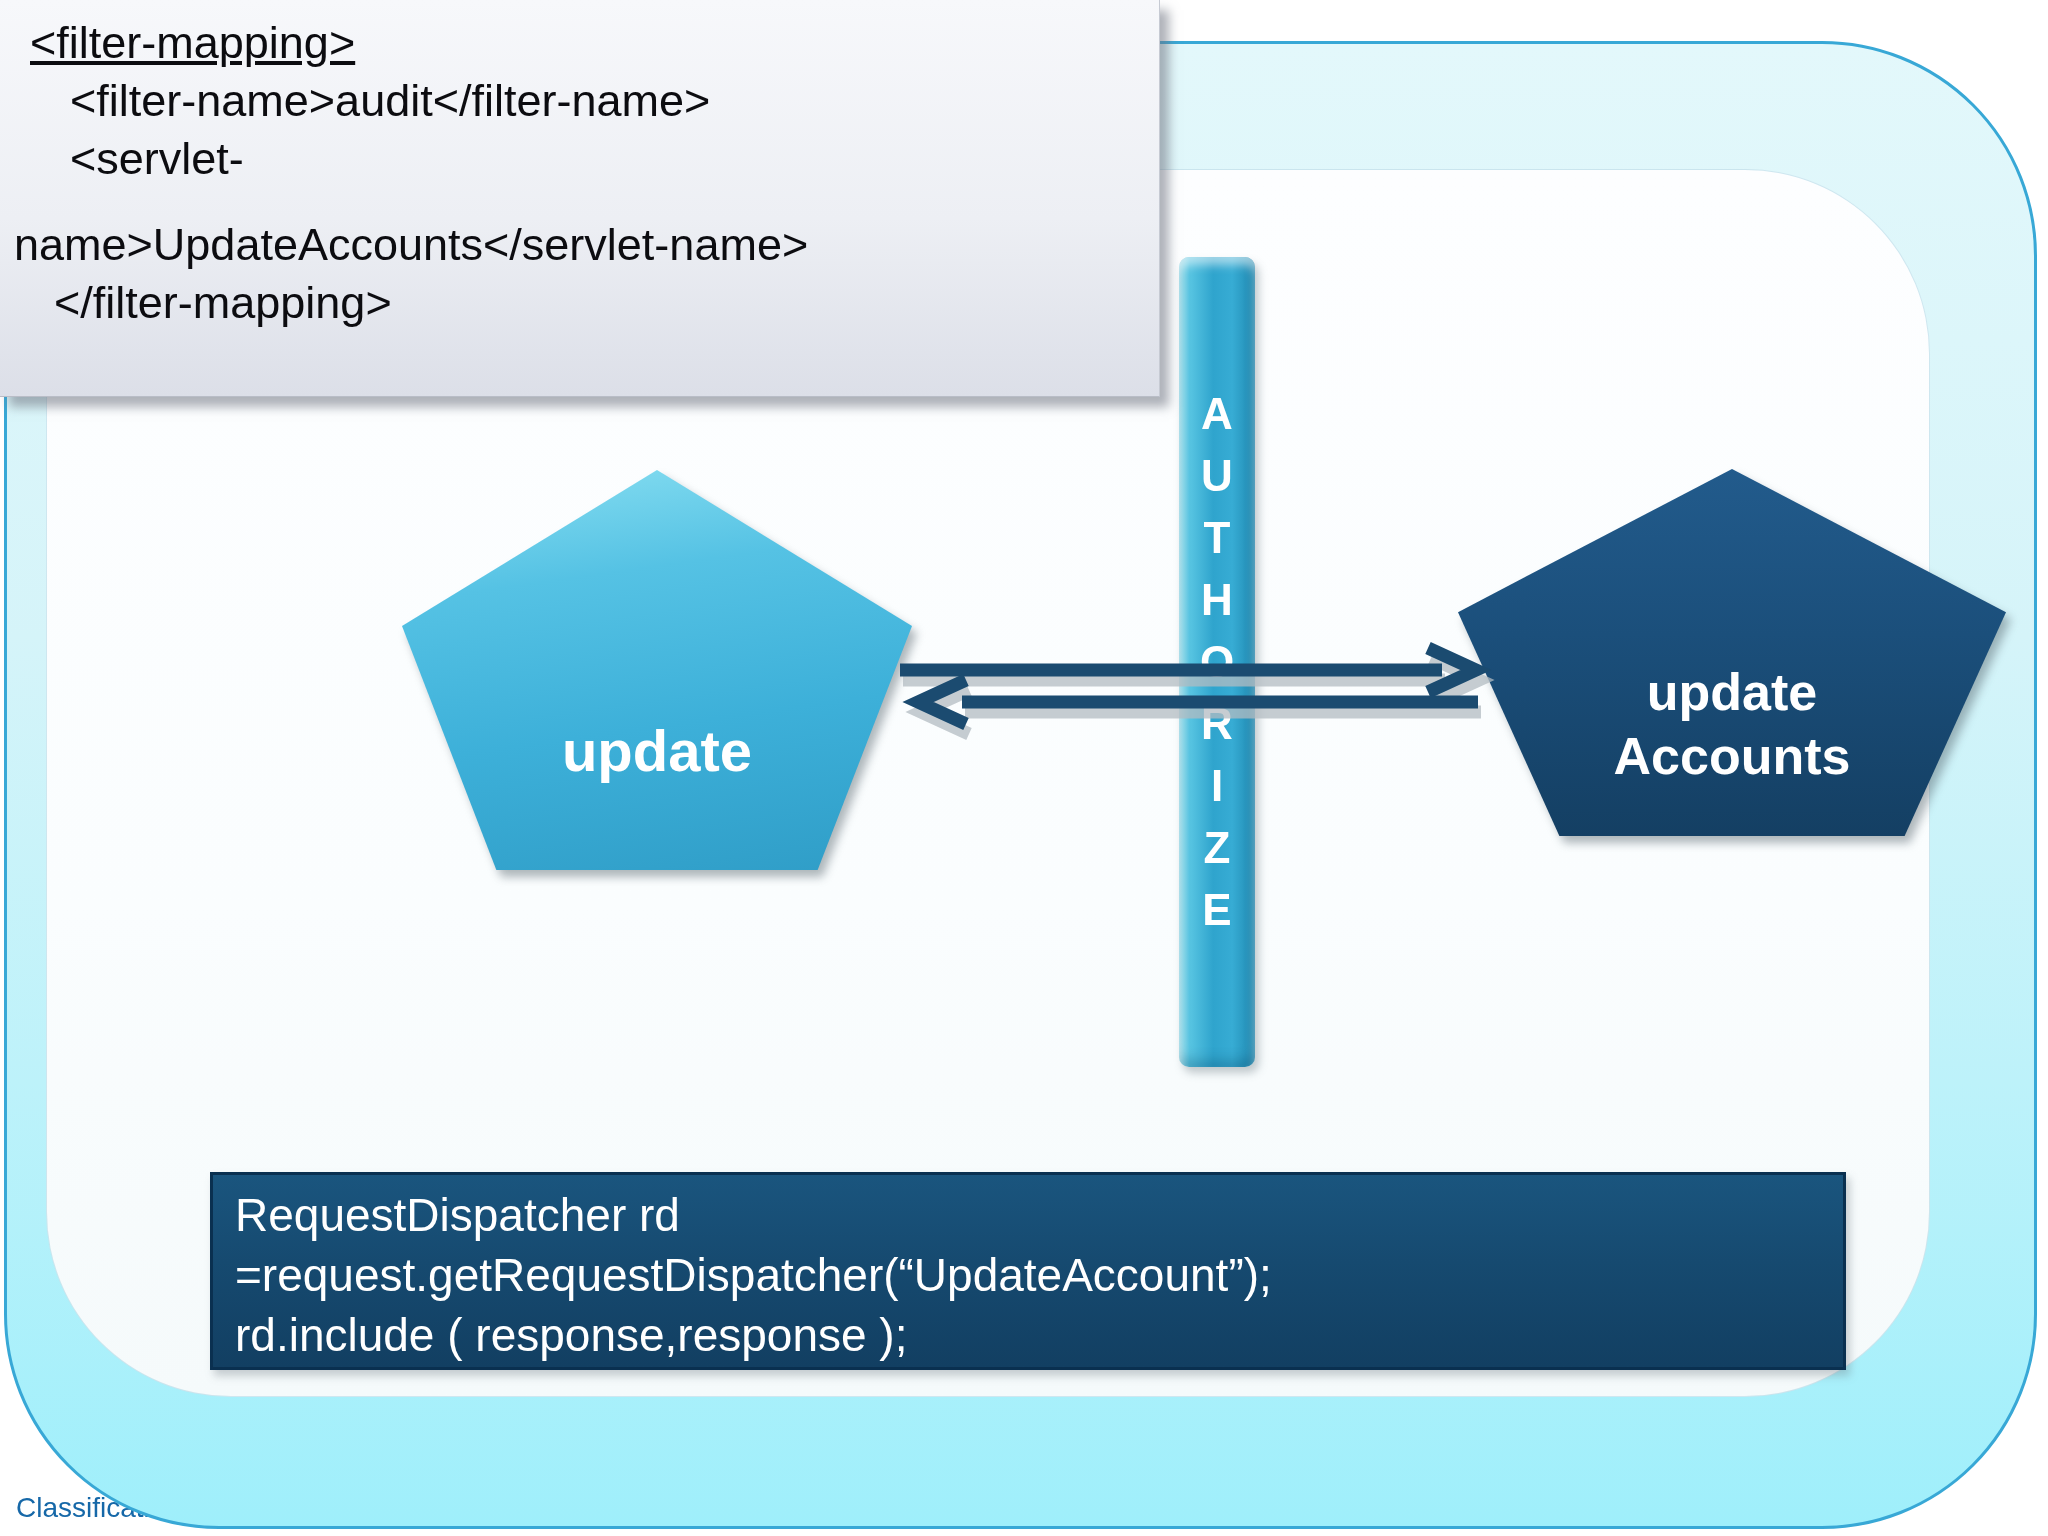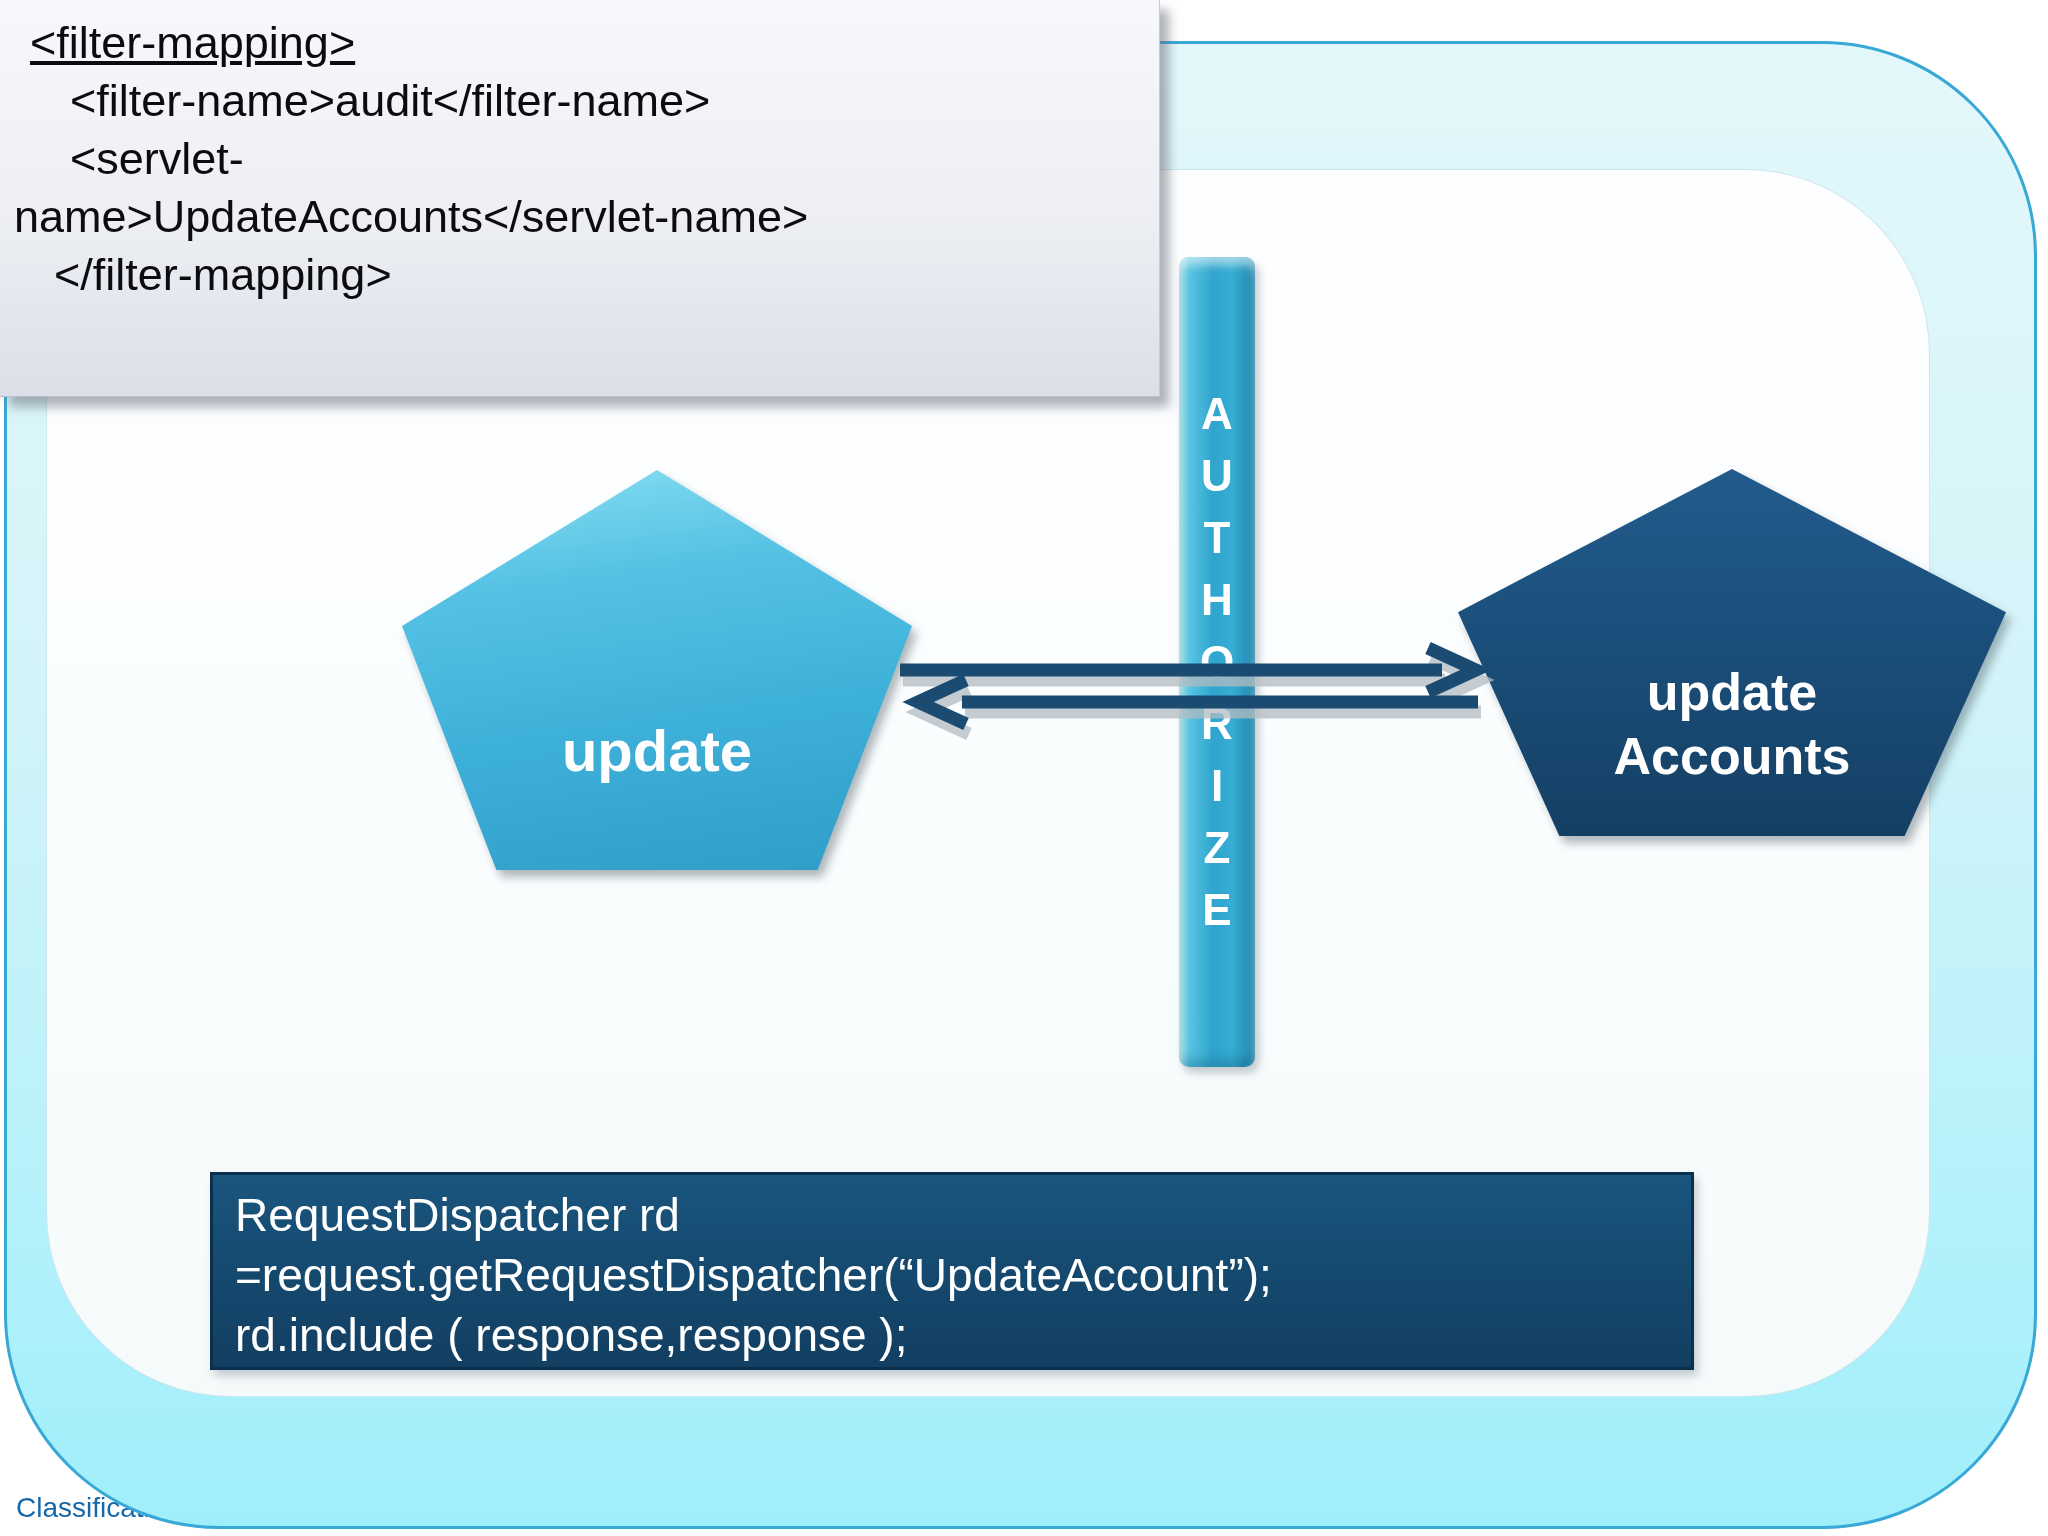--- a/index.html
+++ b/index.html
@@ -67,40 +67,40 @@
   }
   .authorize-letter {
     color:#ffffff; font-weight:bold; font-size:44px; line-height:62px; text-align:center;
   }
 
   
   .arrows-svg { position:absolute; left:0; top:0; width:2048px; height:1536px; z-index:5; pointer-events:none; }
 
   
   .code-box {
-    position:absolute; left:210px; top:1172px; width:1484px; height:198px; z-index:4;
+    position:absolute; left:210px; top:1172px; width:1636px; height:198px; z-index:4;
     background:linear-gradient(180deg,#1a557e 0%, #164a70 45%, #123f62 100%);
     border:3px solid #0a3050; box-sizing:border-box;
     padding:10px 22px;
     box-shadow:4px 6px 8px rgba(110,120,130,0.35);
   }
   .code-box-line { color:#ffffff; font-size:46px; line-height:60px; white-space:pre; }
 
   
   .xml-block {
     position:absolute; left:0; top:0; width:1160px; height:397px; z-index:6;
     background:linear-gradient(180deg,#f7f8fb 0%, #edeff4 55%, #dcdfe8 100%);
     border-right:1px solid #c6cad3; border-bottom:1px solid #b9bdc7;
     box-shadow:9px 10px 10px rgba(110,115,128,0.55);
     padding-top:14px; box-sizing:border-box;
   }
   .xml-line { color:#0c0c10; font-size:45px; line-height:58px; white-space:pre; }
   .ind-a { padding-left:30px;text-decoration:underline; }
   .ind-b { padding-left:70px; }
-  .ind-c { padding-left:14px; }
+  .ind-c { padding-left:14px;margin-top:28px; }
   .ind-d { padding-left:54px; }
 </style>
 </head>
 <body>
 
 <div class="canvas">
 
   <div class="classification">Classificati</div>
 
   <div class="frame"></div>

